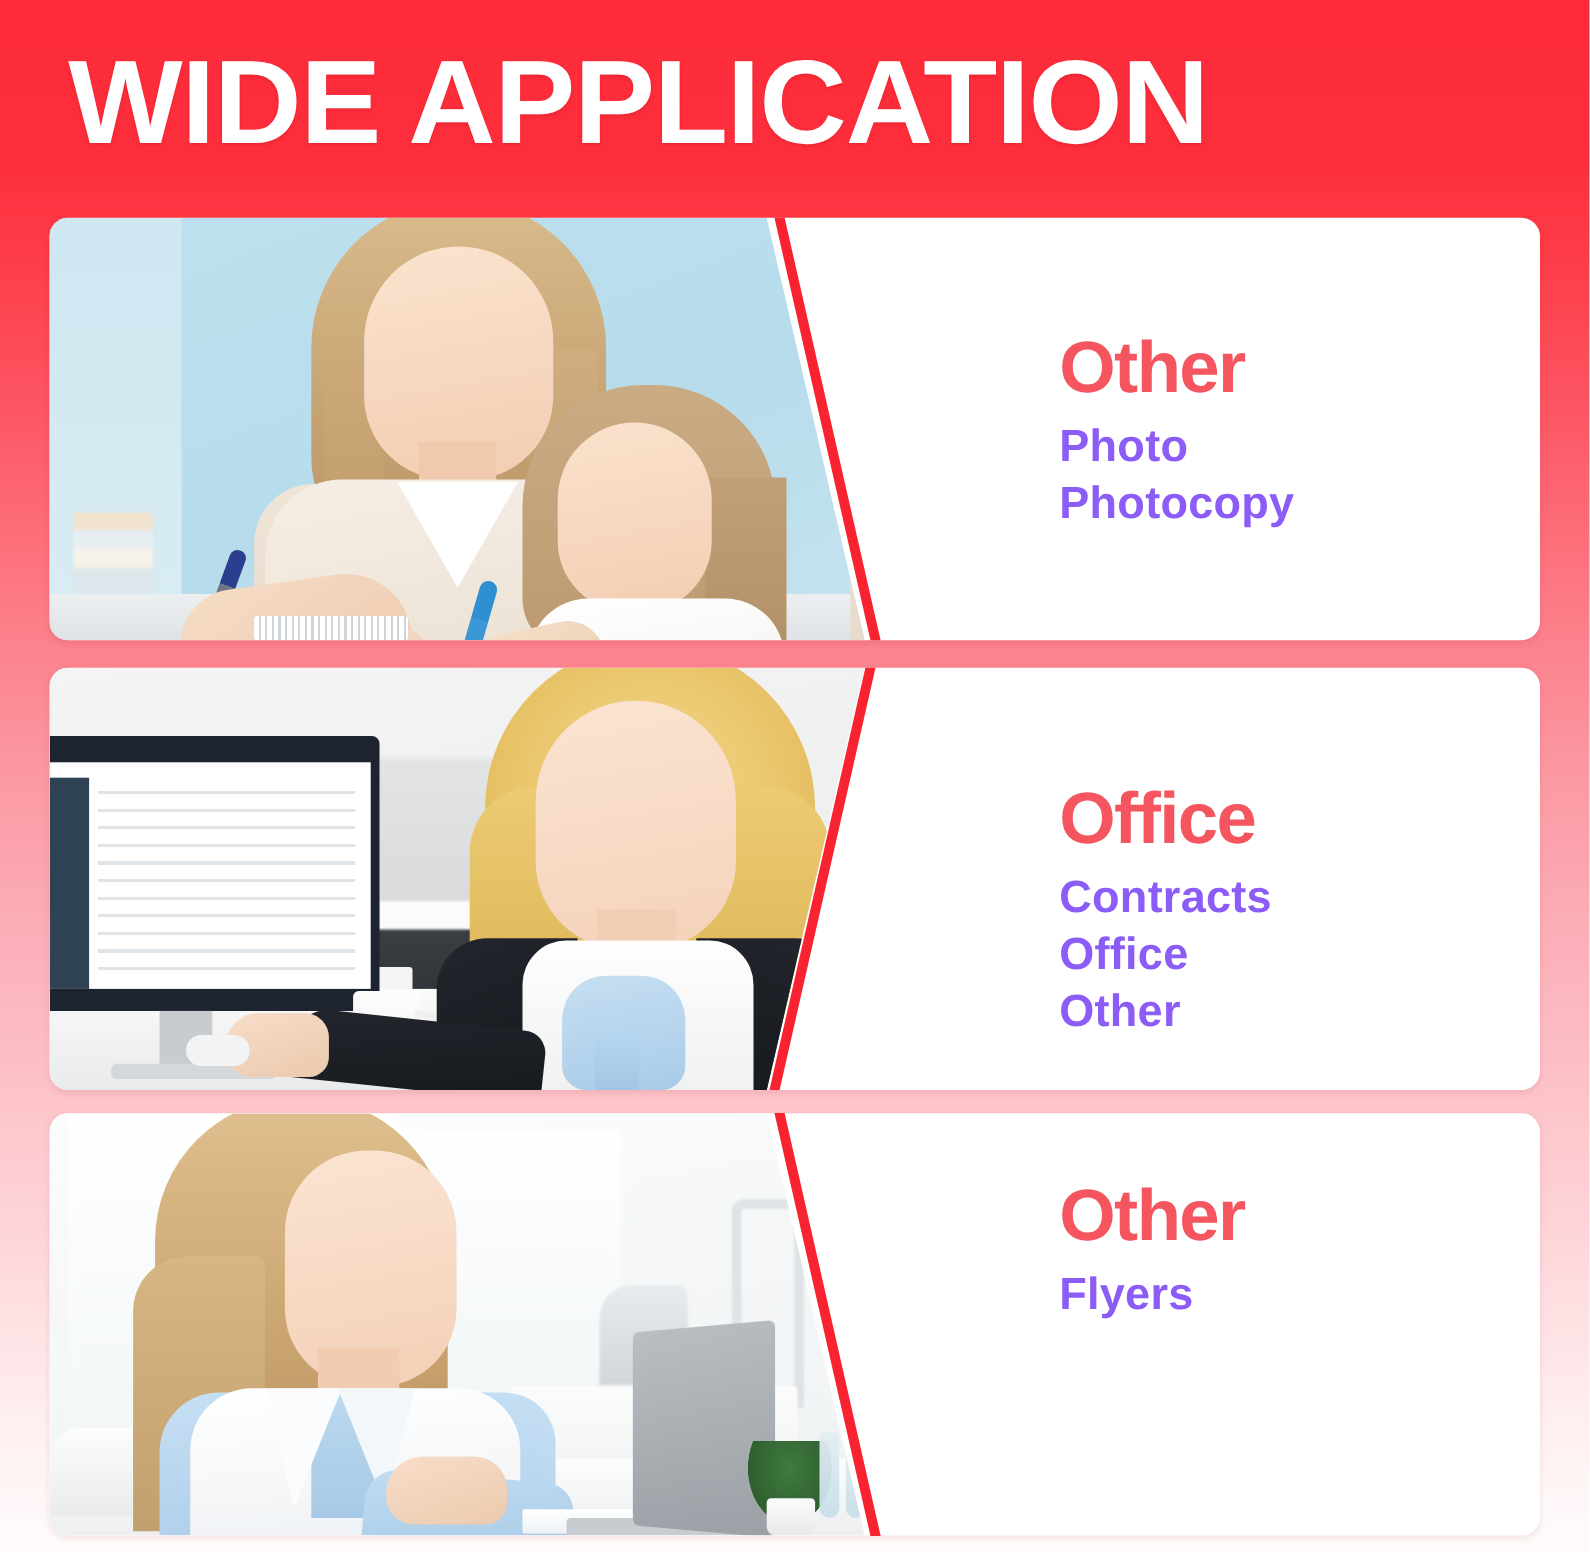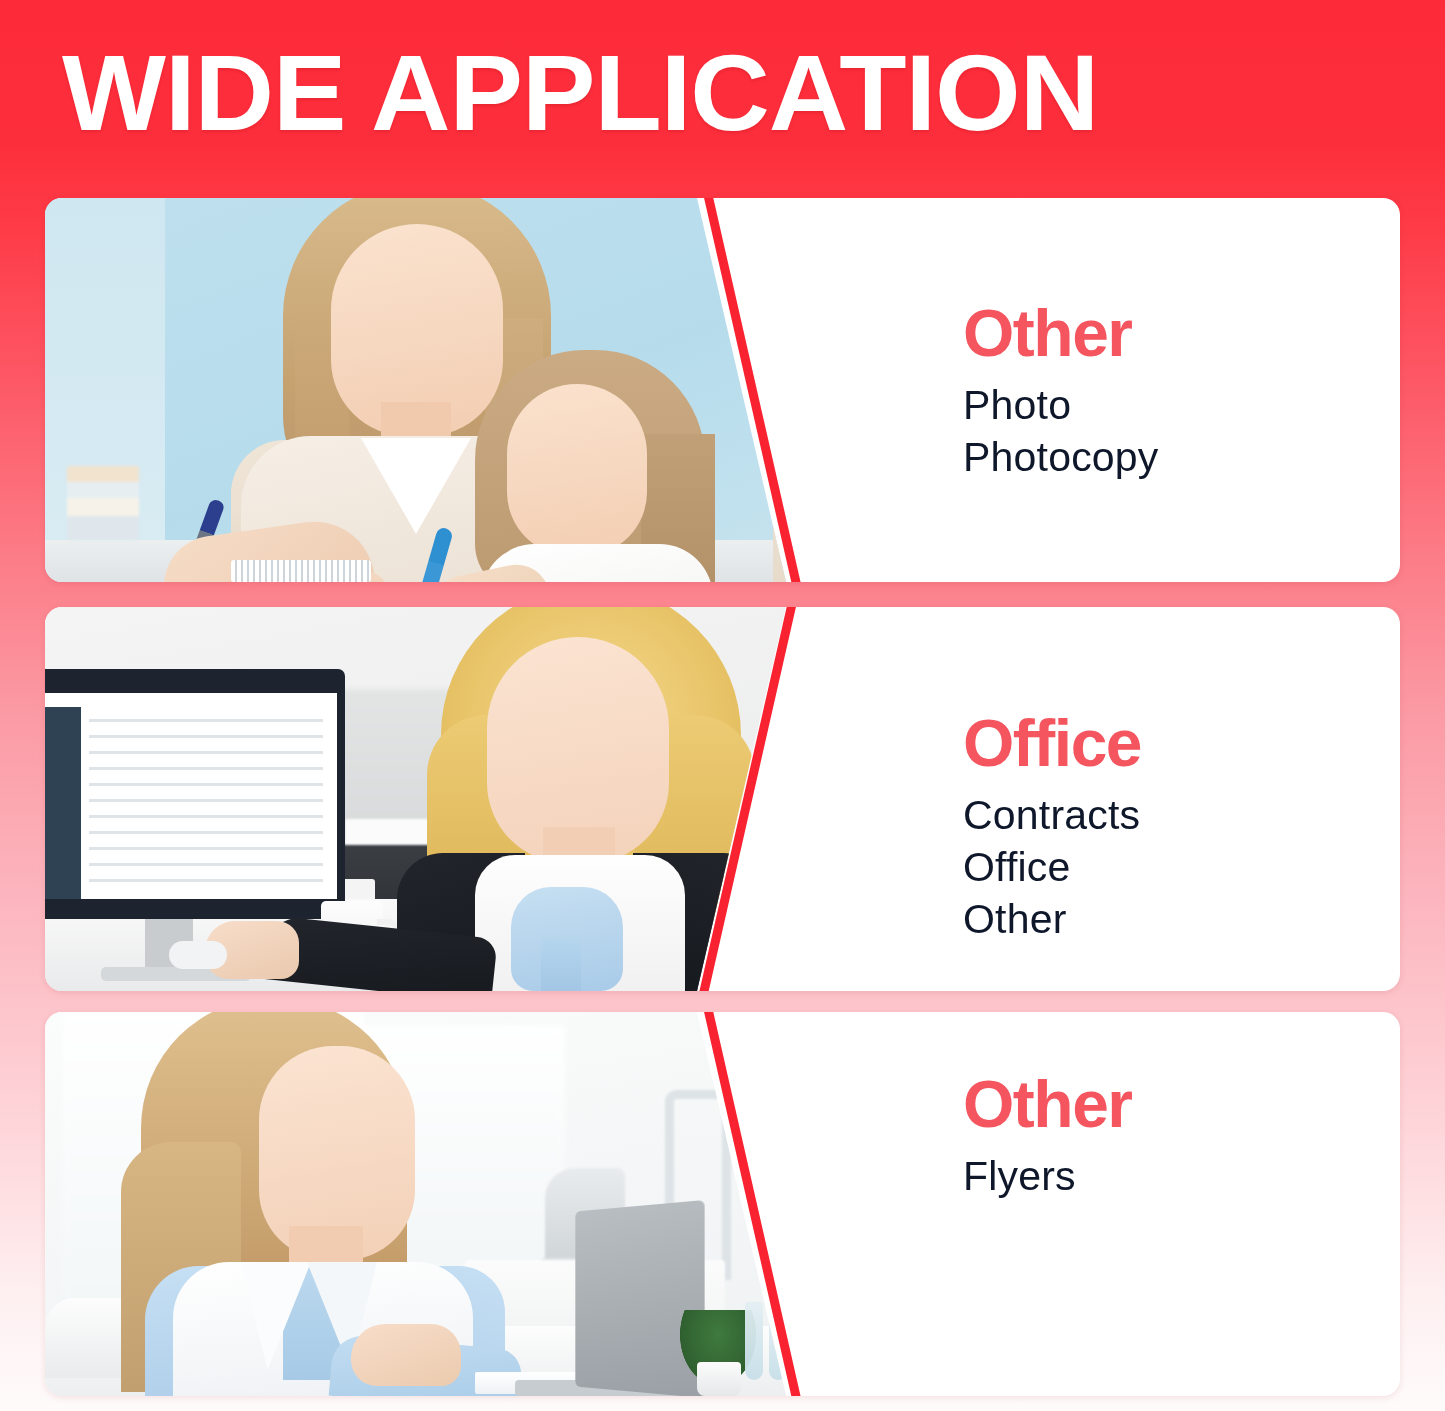--- a/index.html
+++ b/index.html
@@ -109,22 +109,22 @@
   .cat-title {
     color: #f4555e;
     font-weight: 700;
     font-size: 66px;
     line-height: 72px;
     letter-spacing: -1.5px;
     margin-bottom: 10px;
   }
   .cat-list { list-style: none; }
   .cat-list li {
-    color: #0f172a;
-    font-weight: 400;
+    color: #8b5cf6;
+    font-weight: 700;
     font-size: 41px;
     line-height: 52px;
     letter-spacing: 0.2px;
     white-space: nowrap;
   }
 
   
   .scene { position: absolute; inset: 0; }
   .sh { position: absolute; } 
 

